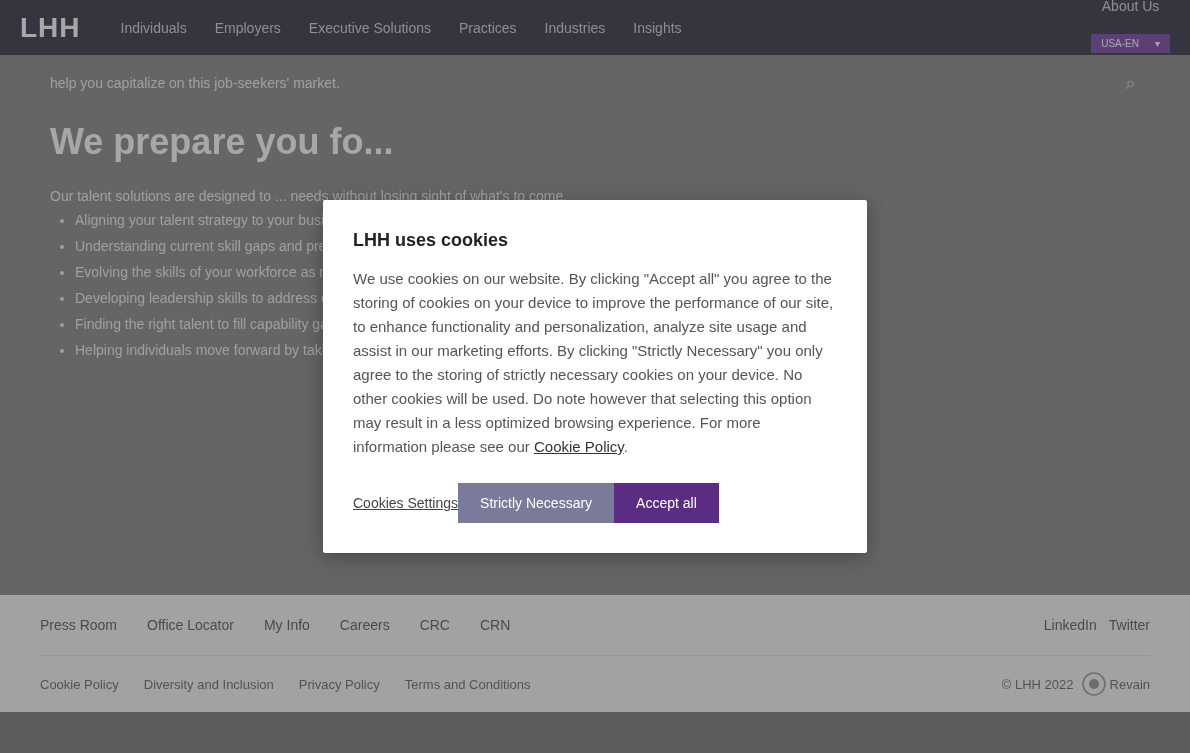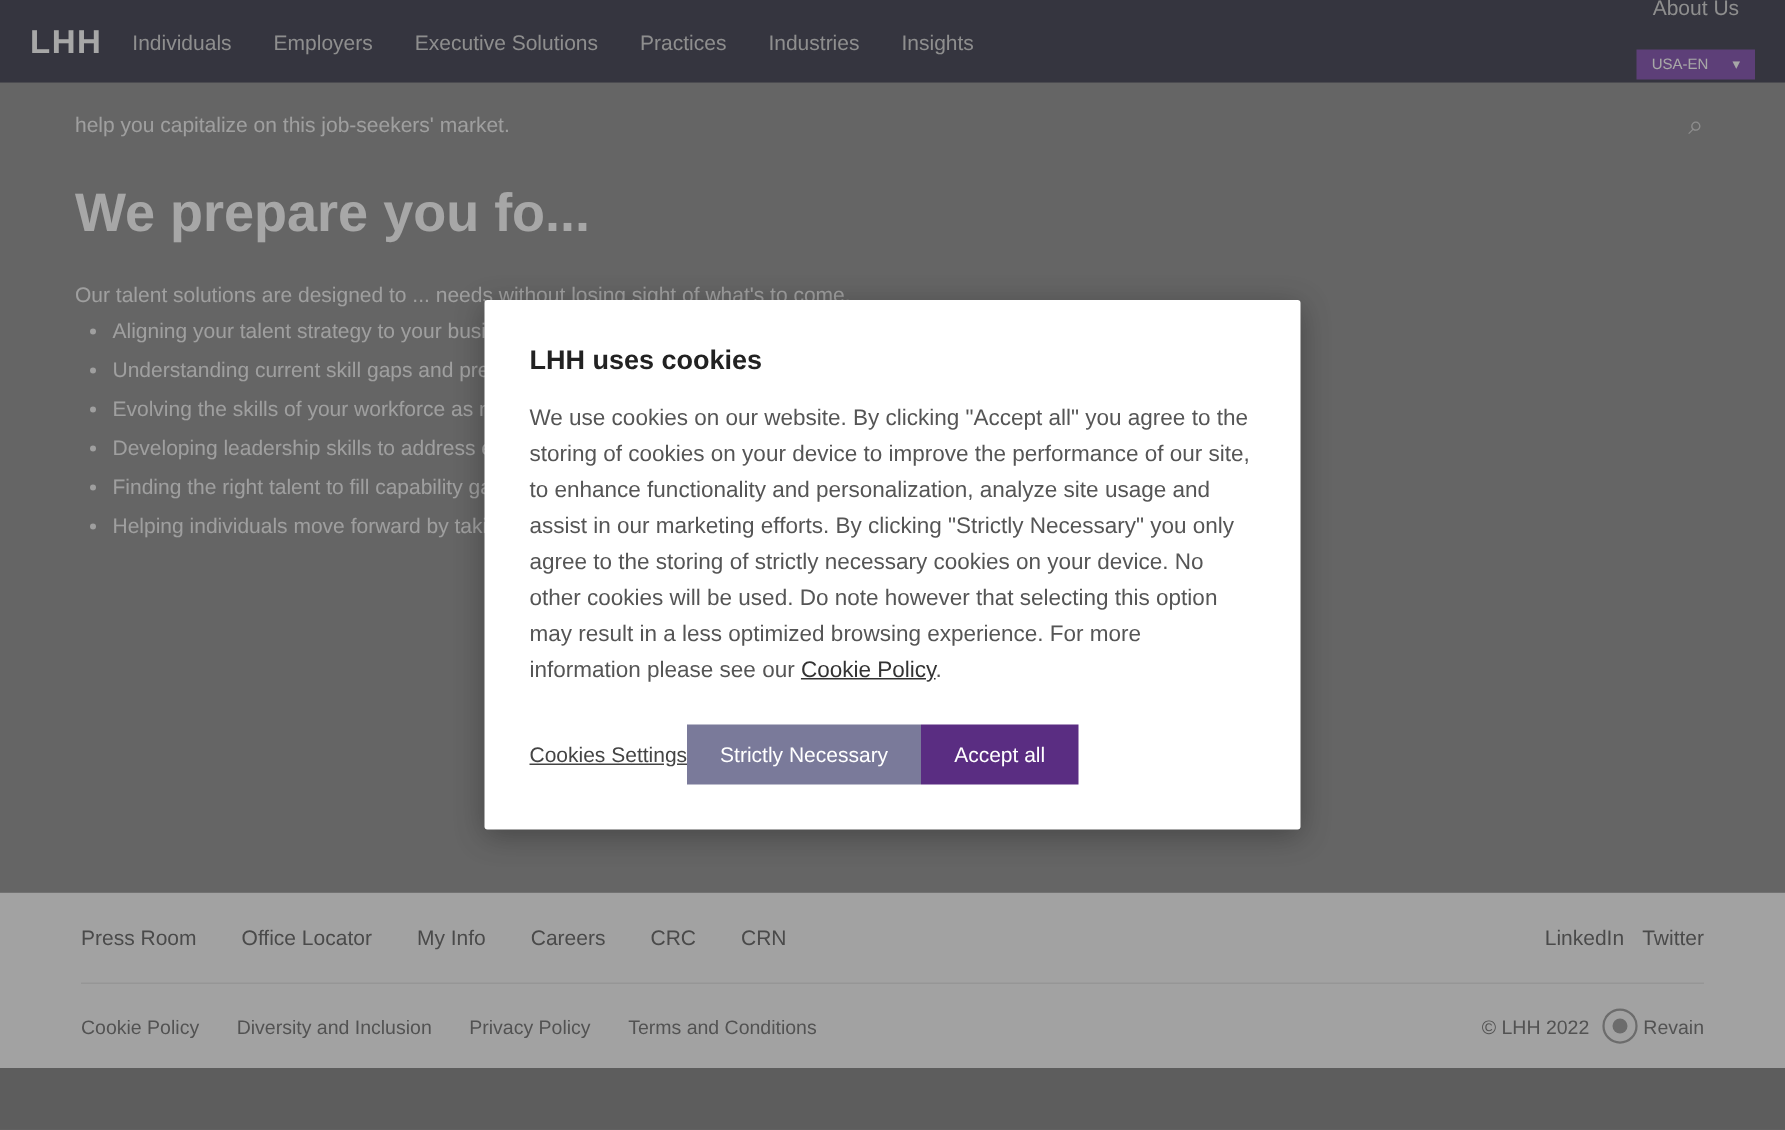--- a/index.html
+++ b/index.html
@@ -10,23 +10,23 @@
       background: #1a1a2e;
       display: flex;
       align-items: center;
       padding: 0 20px;
       height: 55px;
       position: relative;
       z-index: 10;
     }
     .navbar-logo {
       color: #fff;
-      font-size: 22px;
+      font-size: 28px;
       font-weight: bold;
-      margin-right: 20px;
+      margin-right: 40px;
       letter-spacing: 1px;
     }
     .navbar-links {
       display: flex;
       gap: 28px;
       flex: 1;
     }
     .navbar-link {
       color: #ccc;
       font-size: 14px;
@@ -101,21 +101,21 @@
       color: #eee;
     }
     .bullet-list li {
       font-size: 14px;
       margin-bottom: 10px;
     }
 
     
     .footer {
       background: #f5f5f5;
-      padding: 0 54px;
+      padding: 0 40px;
     }
     .footer-main {
       display: flex;
       align-items: center;
       justify-content: space-between;
       padding: 22px 0;
       border-bottom: 1px solid #ddd;
     }
     .footer-links {
       display: flex;

